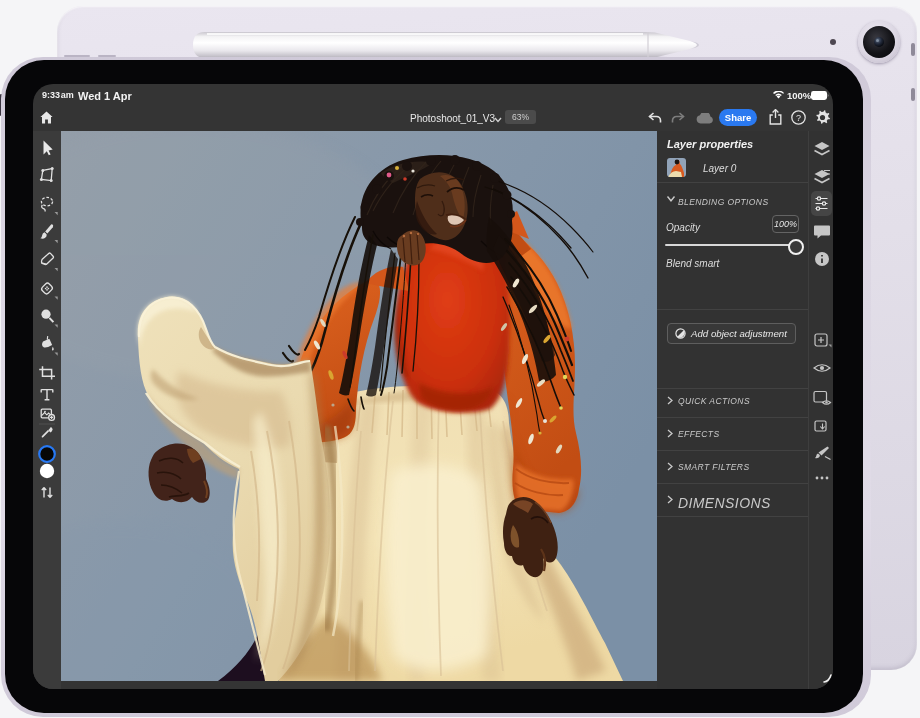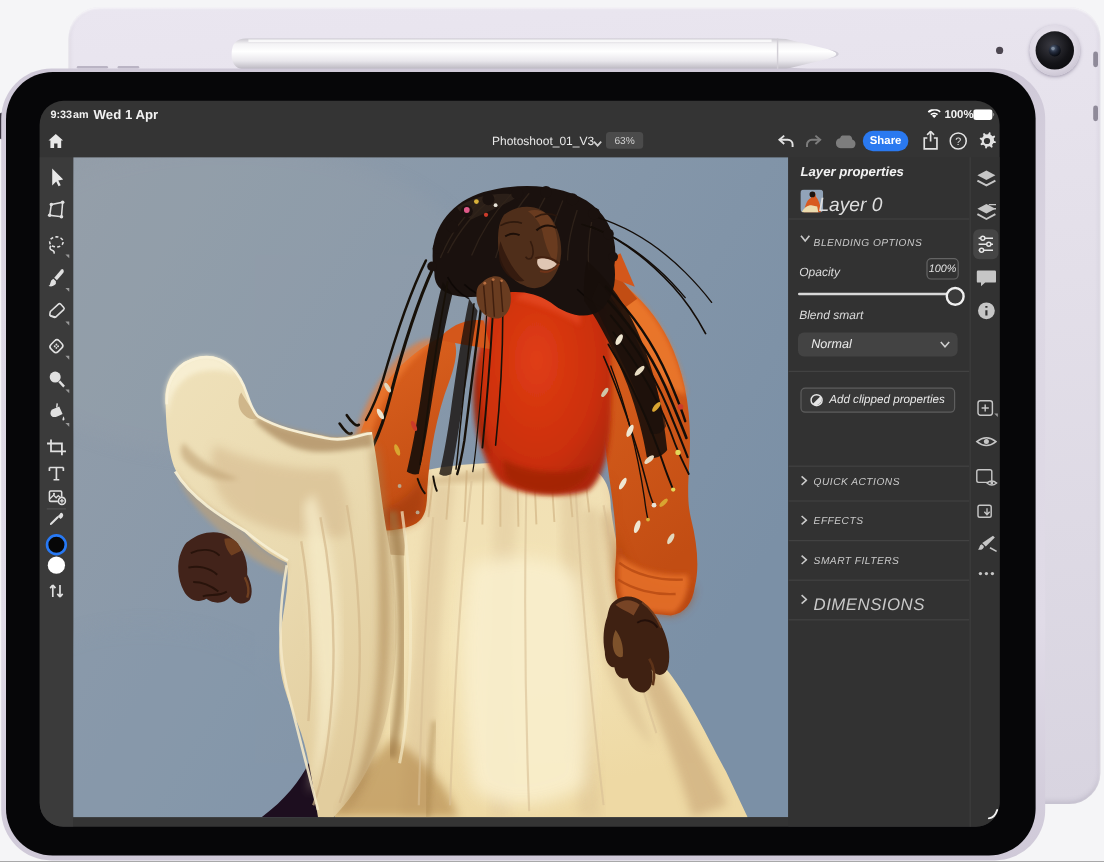--- a/index.html
+++ b/index.html
@@ -427,44 +427,38 @@
       </svg>
     </div>
     <div id="panel" class="abs">
       <div class="abs" style="left:10px;top:7px;font-size:11px;font-weight:700;color:#f2f2f2;">Layer properties</div>
       <svg class="abs" style="left:10px;top:27px;border-radius:3px;" width="19" height="19" viewBox="0 0 19 19">
         <rect width="19" height="19" fill="#91a3b8"></rect>
         <path d="M3,19 C4,12 6,8 9,7 L8,3 L12,2 L13,6 C15,8 16,12 17,15 L17,19 Z" fill="#d85a20"></path>
         <path d="M10,4 m-2.4,0 a2.4,2.4 0 1,0 4.8,0 a2.4,2.4 0 1,0 -4.8,0" fill="#1d140f"></path>
         <path d="M1,19 C3,15 6,13 9,13 L14,14 L15,19 Z" fill="#ecdcae"></path>
       </svg>
-      <div class="abs" style="left:25px;top:32px;font-size:16px;color:#dedede;">Layer 0</div>
+      <div class="abs" style="left:46px;top:32px;font-size:10px;color:#dedede;">Layer 0</div>
       <div class="abs" style="left:0;top:51px;width:151px;height:1px;background:#424242;"></div>
       <div class="abs" style="left:21px;top:66px;font-size:8.5px;letter-spacing:.4px;color:#c9c9c9;">BLENDING OPTIONS</div>
       <svg class="abs" style="left:9px;top:64px;" width="10" height="8" viewBox="0 0 10 8">
         <path d="M1.5 1.5 L5 5.8 L8.5 1.5" stroke="#c9c9c9" stroke-width="1.4" fill="none"></path>
       </svg>
       <div class="abs" style="left:9px;top:91px;font-size:10px;color:#dcdcdc;">Opacity</div>
       <div class="abs" style="left:115px;top:84px;width:25px;height:16px;border:1px solid #646464;border-radius:4px;font-size:9px;color:#e2e2e2;text-align:center;line-height:16px;">100%</div>
       <div class="abs" style="left:8px;top:113px;width:130px;height:2px;background:#d8d8d8;border-radius:1px;"></div>
       <div class="abs" style="left:164px;top:108px;width:12px;height:12px;border:2px solid #f0f0f0;border-radius:50%;background:#3a3a3a;margin-left:-33px;"></div>
       <div class="abs" style="left:9px;top:127px;font-size:10px;color:#dcdcdc;">Blend smart</div>
-      <div class="abs" style="left:8px;top:146px;width:133px;height:20px;background:#434343;border-radius:5px;">
-        <span class="abs" style="left:11px;top:4px;font-size:10.5px;color:#ececec;">Normal</span>
-        <svg class="abs" style="left:118px;top:7px;" width="9" height="7" viewBox="0 0 9 7">
-          <path d="M1 1 L4.5 5 L8 1" stroke="#cfcfcf" stroke-width="1.3" fill="none"></path>
-        </svg>
-      </div>
       <div class="abs" style="left:0;top:178px;width:151px;height:1px;background:#424242;"></div>
       <div class="abs" style="left:10px;top:192px;width:127px;height:19px;border:1px solid #5e5e5e;border-radius:4px;background:#383838;">
         <svg class="abs" style="left:7px;top:4px;" width="11" height="11" viewBox="0 0 11 11">
           <circle cx="5.5" cy="5.5" r="4.6" stroke="#e5e5e5" stroke-width="1.2" fill="none"></circle>
           <path d="M2.3 8.7 A4.6 4.6 0 0 0 8.7 2.3 Z" fill="#e5e5e5"></path>
         </svg>
-        <span class="abs" style="left:23px;top:4px;font-size:9.7px;color:#e8e8e8;">Add clipped properties</span>
+        <span class="abs" style="left:23px;top:4px;font-size:9.7px;color:#e8e8e8;">Add object adjustment</span>
       </div>
       <div class="abs" style="left:0;top:257px;width:151px;height:1px;background:#424242;"></div>
       <svg class="abs" style="left:10px;top:265px;" width="6" height="9" viewBox="0 0 6 9">
         <path d="M1 1 L5 4.5 L1 8" stroke="#c9c9c9" stroke-width="1.3" fill="none"></path>
       </svg>
       <div class="abs" style="left:21px;top:265px;font-size:8.5px;letter-spacing:.4px;color:#c9c9c9;">QUICK ACTIONS</div>
       <div class="abs" style="left:0;top:286px;width:151px;height:1px;background:#424242;"></div>
       <svg class="abs" style="left:10px;top:298px;" width="6" height="9" viewBox="0 0 6 9">
         <path d="M1 1 L5 4.5 L1 8" stroke="#c9c9c9" stroke-width="1.3" fill="none"></path>
       </svg>

